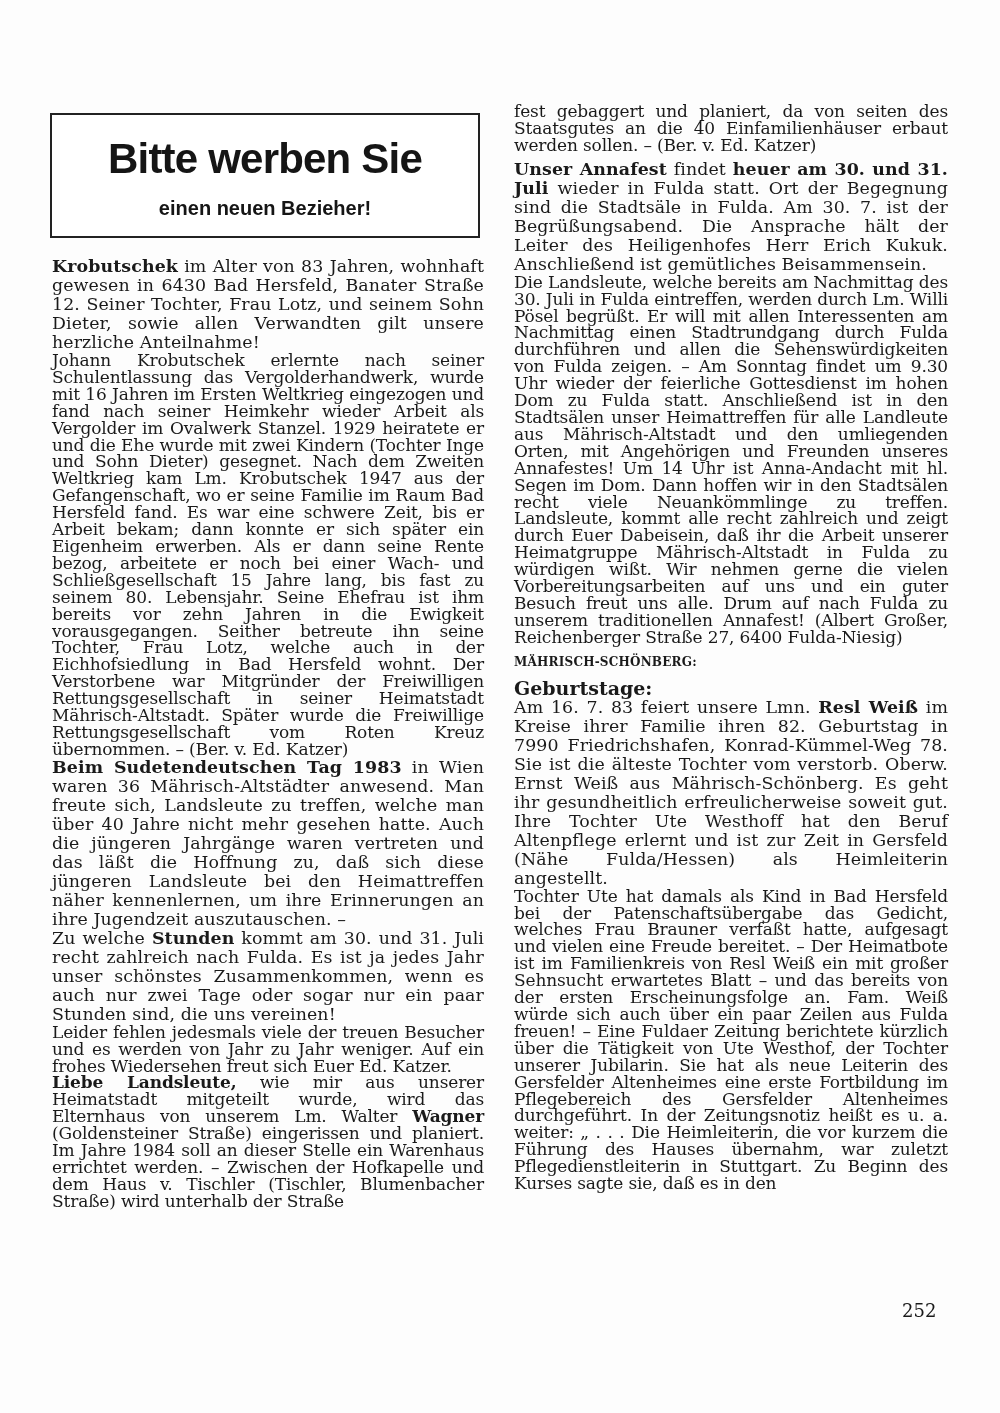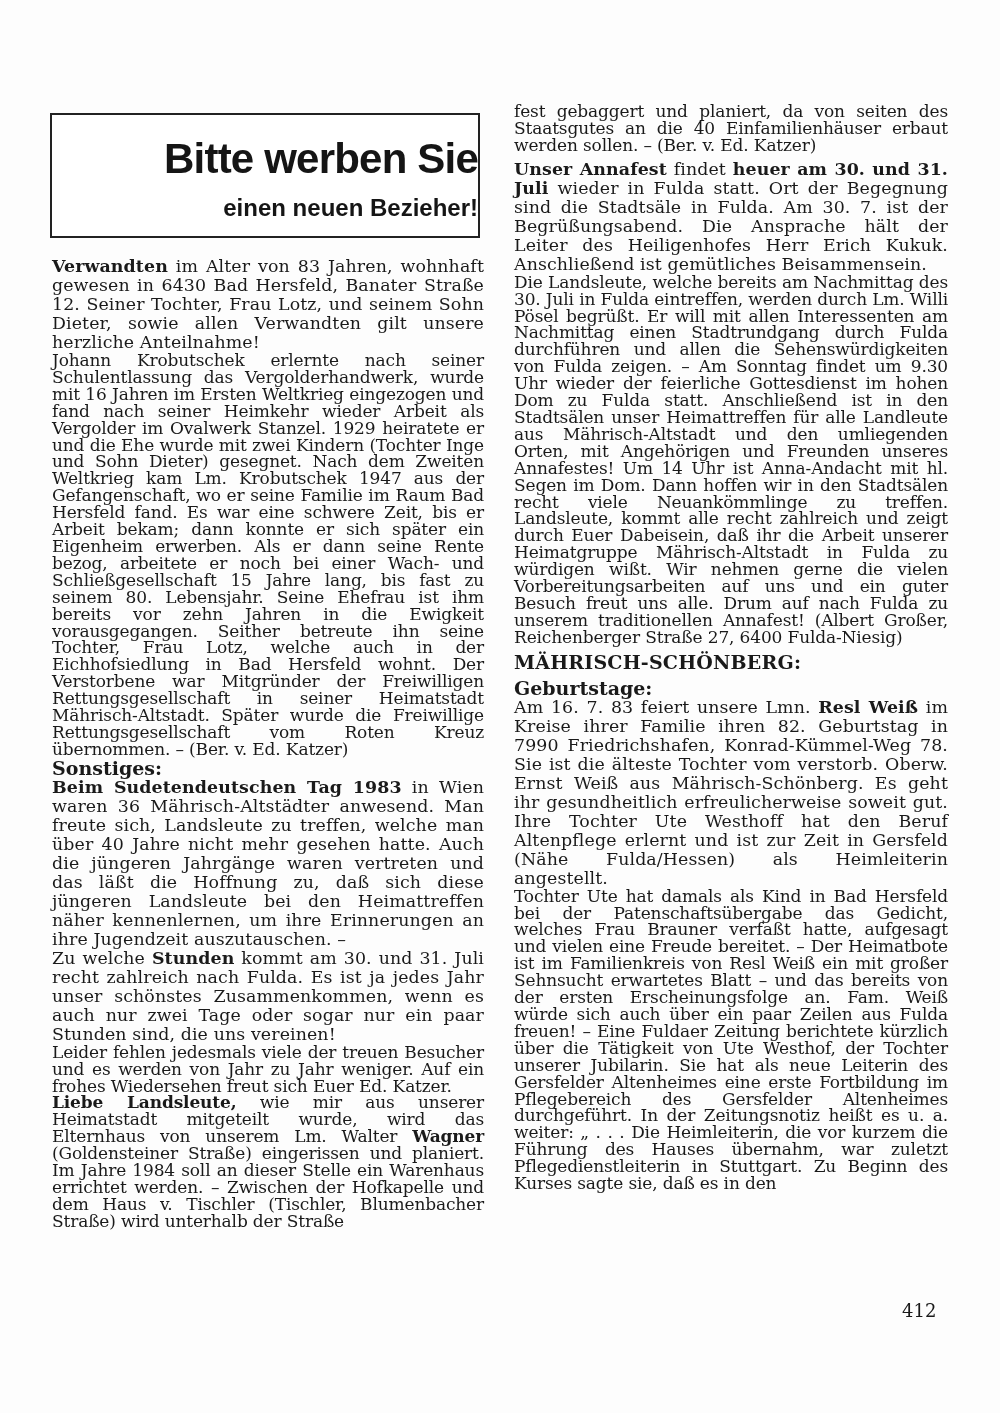--- a/index.html
+++ b/index.html
@@ -7,53 +7,52 @@
     .page { position: absolute; left: 0; top: 0; width: 1000px; height: 1413px; background: #fdfdfd; }
     .col { position: absolute; font-family: "DejaVu Serif", "Liberation Serif", serif; }
     .col-left { left: 52px; top: 257px; width: 432px; }
     .col-right { left: 514px; top: 103px; width: 434px; }
     .p { margin: 0; text-align: justify; text-justify: inter-word; hyphens: manual; }
     .large { font-size: 17.4px; line-height: 19px; letter-spacing: 0.1px; }
     .small { font-size: 17px; line-height: 16.9px; letter-spacing: -0.15px; }
     .b { font-weight: bold; }
     .head { font-weight: bold; font-size: 19px; line-height: 20px; margin: 0; }
     .gap { height: 6px; }
-    .ad-box { position: absolute; left: 50px; top: 113px; width: 430px; height: 125px; border: 2px solid #222; box-sizing: border-box; background: #fff; font-family: "Liberation Sans", "DejaVu Sans", sans-serif; text-align: right; }
+    .ad-box { position: absolute; left: 50px; top: 113px; width: 430px; height: 125px; border: 2px solid #222; box-sizing: border-box; background: #fff; font-family: "Liberation Sans", "DejaVu Sans", sans-serif; text-align: center; }
     .ad-title { position: absolute; left: 0; right: 0; top: 20px; font-size: 42px; font-weight: bold; letter-spacing: -0.8px; line-height: 48px; color: #151515; }
-    .ad-sub { position: absolute; left: 0; right: 0; top: 78px; font-size: 24px; font-weight: bold; line-height: 30px; color: #151515; }
+    .ad-sub { position: absolute; left: 0; right: 0; top: 78px; font-size: 20px; font-weight: bold; line-height: 30px; color: #151515; }
     .page-number { position: absolute; left: 902px; top: 1300px; font-family: "DejaVu Serif", "Liberation Serif", serif; font-size: 18px; color: #1a1a1a; }
-    .heading-caps { font-weight: bold; font-size: 19px; line-height: 20px; margin: 0; letter-spacing: 0.2px; }
+    .heading-caps { font-weight: bold; font-size: 12px; line-height: 20px; margin: 0; letter-spacing: 0.2px; }
   </style>
 </head>
 <body>
 
 <div class="page">
 
   <div class="ad-box">
     <div class="ad-title">Bitte werben Sie</div>
     <div class="ad-sub">einen neuen Bezieher!</div>
   </div>
 
   <div class="col col-left">
-    <p class="p large"><span class="b">Verwandten</span><span> im Alter von 83 Jahren, wohnhaft gewesen in 6430 Bad Hersfeld, Banater Straße 12. Seiner Tochter, Frau Lotz, und seinem Sohn Dieter, sowie allen Verwandten gilt unsere herzliche Anteilnahme!</span></p>
+    <p class="p large"><span class="b">Krobutschek</span><span> im Alter von 83 Jahren, wohnhaft gewesen in 6430 Bad Hersfeld, Banater Straße 12. Seiner Tochter, Frau Lotz, und seinem Sohn Dieter, sowie allen Verwandten gilt unsere herzliche Anteilnahme!</span></p>
     <p class="p small">Johann Krobutschek erlernte nach seiner Schulentlassung das Vergolderhandwerk, wurde mit 16 Jahren im Ersten Weltkrieg eingezogen und fand nach seiner Heimkehr wieder Arbeit als Vergolder im Ovalwerk Stanzel. 1929 heiratete er und die Ehe wurde mit zwei Kindern (Tochter Inge und Sohn Dieter) gesegnet. Nach dem Zweiten Weltkrieg kam Lm. Krobutschek 1947 aus der Gefangenschaft, wo er seine Familie im Raum Bad Hersfeld fand. Es war eine schwere Zeit, bis er Arbeit bekam; dann konnte er sich später ein Eigenheim erwerben. Als er dann seine Rente bezog, arbeitete er noch bei einer Wach- und Schließgesellschaft 15 Jahre lang, bis fast zu seinem 80. Lebensjahr. Seine Ehefrau ist ihm bereits vor zehn Jahren in die Ewigkeit vorausgegangen. Seither betreute ihn seine Tochter, Frau Lotz, welche auch in der Eichhofsiedlung in Bad Hersfeld wohnt. Der Verstorbene war Mitgründer der Freiwilligen Rettungsgesellschaft in seiner Heimatstadt Mährisch-Altstadt. Später wurde die Freiwillige Rettungsgesellschaft vom Roten Kreuz übernommen. – (Ber. v. Ed. Katzer)</p>
-    <p class="head">Sonstiges:</p>
     <p class="p large"><span class="b">Beim Sudetendeutschen Tag 1983</span><span> in Wien waren 36 Mährisch-Altstädter anwesend. Man freute sich, Landsleute zu treffen, welche man über 40 Jahre nicht mehr gesehen hatte. Auch die jüngeren Jahrgänge waren vertreten und das läßt die Hoffnung zu, daß sich diese jüngeren Landsleute bei den Heimattreffen näher kennenlernen, um ihre Erinnerungen an ihre Jugendzeit auszutauschen. –</span></p>
     <p class="p large"><span>Zu welche </span><span class="b">Stunden</span><span> kommt am 30. und 31. Juli recht zahlreich nach Fulda. Es ist ja jedes Jahr unser schönstes Zusammenkommen, wenn es auch nur zwei Tage oder sogar nur ein paar Stunden sind, die uns vereinen!</span></p>
     <p class="p small">Leider fehlen jedesmals viele der treuen Besucher und es werden von Jahr zu Jahr weniger. Auf ein frohes Wiedersehen freut sich Euer Ed. Katzer.</p>
     <p class="p small"><span class="b">Liebe Landsleute,</span><span> wie mir aus unserer Heimatstadt mitgeteilt wurde, wird das Elternhaus von unserem Lm. Walter </span><span class="b">Wagner</span><span> (Goldensteiner Straße) eingerissen und planiert. Im Jahre 1984 soll an dieser Stelle ein Warenhaus errichtet werden. – Zwischen der Hofkapelle und dem Haus v. Tischler (Tischler, Blumenbacher Straße) wird unterhalb der Straße</span></p>
   </div>
 
   <div class="col col-right">
     <p class="p small">fest gebaggert und planiert, da von seiten des Staatsgutes an die 40 Einfamilienhäuser erbaut werden sollen. – (Ber. v. Ed. Katzer)</p>
     <div class="gap"></div>
     <p class="p large"><span class="b">Unser Annafest</span><span> findet </span><span class="b">heuer am 30. und 31. Juli</span><span> wieder in Fulda statt. Ort der Begegnung sind die Stadtsäle in Fulda. Am 30. 7. ist der Begrüßungsabend. Die Ansprache hält der Leiter des Heiligenhofes Herr Erich Kukuk. Anschließend ist gemütliches Beisammensein.</span></p>
     <p class="p small">Die Landsleute, welche bereits am Nachmittag des 30. Juli in Fulda eintreffen, werden durch Lm. Willi Pösel begrüßt. Er will mit allen Interessenten am Nachmittag einen Stadtrundgang durch Fulda durchführen und allen die Sehenswürdigkeiten von Fulda zeigen. – Am Sonntag findet um 9.30 Uhr wieder der feierliche Gottesdienst im hohen Dom zu Fulda statt. Anschließend ist in den Stadtsälen unser Heimattreffen für alle Landleute aus Mährisch-Altstadt und den umliegenden Orten, mit Angehörigen und Freunden unseres Annafestes! Um 14 Uhr ist Anna-Andacht mit hl. Segen im Dom. Dann hoffen wir in den Stadtsälen recht viele Neuankömmlinge zu treffen. Landsleute, kommt alle recht zahlreich und zeigt durch Euer Dabeisein, daß ihr die Arbeit unserer Heimatgruppe Mährisch-Altstadt in Fulda zu würdigen wißt. Wir nehmen gerne die vielen Vorbereitungsarbeiten auf uns und ein guter Besuch freut uns alle. Drum auf nach Fulda zu unserem traditionellen Annafest! (Albert Großer, Reichenberger Straße 27, 6400 Fulda-Niesig)</p>
     <div class="gap"></div>
     <p class="heading-caps">MÄHRISCH-SCHÖNBERG:</p>
     <div class="gap"></div>
     <p class="head">Geburtstage:</p>
     <p class="p large"><span>Am 16. 7. 83 feiert unsere Lmn. </span><span class="b">Resl Weiß</span><span> im Kreise ihrer Familie ihren 82. Geburtstag in 7990 Friedrichshafen, Konrad-Kümmel-Weg 78. Sie ist die älteste Tochter vom verstorb. Oberw. Ernst Weiß aus Mährisch-Schönberg. Es geht ihr gesundheitlich erfreulicherweise soweit gut. Ihre Tochter Ute Westhoff hat den Beruf Altenpflege erlernt und ist zur Zeit in Gersfeld (Nähe Fulda/Hessen) als Heimleiterin angestellt.</span></p>
     <p class="p small">Tochter Ute hat damals als Kind in Bad Hersfeld bei der Patenschaftsübergabe das Gedicht, welches Frau Brauner verfaßt hatte, aufgesagt und vielen eine Freude bereitet. – Der Heimatbote ist im Familienkreis von Resl Weiß ein mit großer Sehnsucht erwartetes Blatt – und das bereits von der ersten Erscheinungsfolge an. Fam. Weiß würde sich auch über ein paar Zeilen aus Fulda freuen! – Eine Fuldaer Zeitung berichtete kürzlich über die Tätigkeit von Ute Westhof, der Tochter unserer Jubilarin. Sie hat als neue Leiterin des Gersfelder Altenheimes eine erste Fortbildung im Pflegebereich des Gersfelder Altenheimes durchgeführt. In der Zeitungsnotiz heißt es u. a. weiter: „ . . . Die Heimleiterin, die vor kurzem die Führung des Hauses übernahm, war zuletzt Pflegedienstleiterin in Stuttgart. Zu Beginn des Kurses sagte sie, daß es in den</p>
   </div>
 
-  <div class="page-number">412</div>
+  <div class="page-number">252</div>
 </div>
 
 </body></html>

